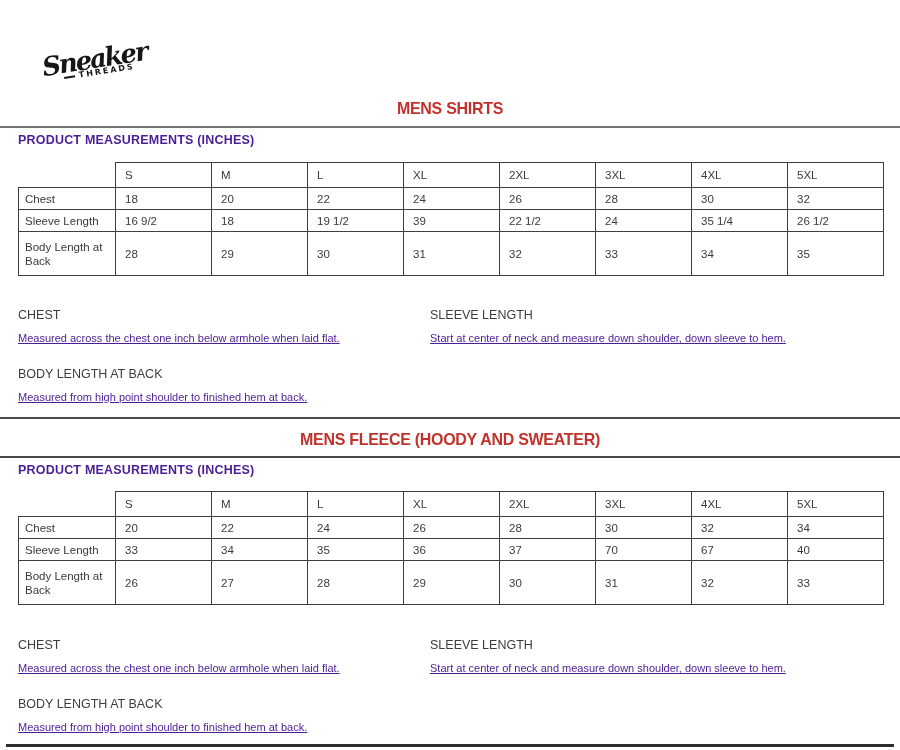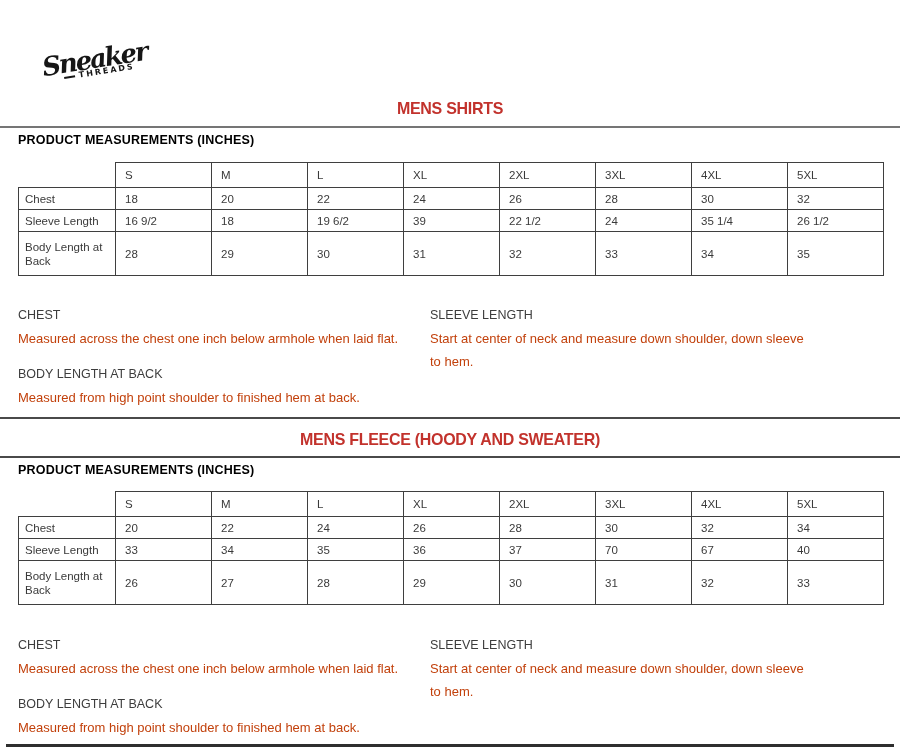--- a/index.html
+++ b/index.html
@@ -66,21 +66,21 @@
   .rule-shirts { top: 126px; }
   .rule-fleece-top { top: 417px; background: #4a4a4a; }
   .rule-fleece-bottom { top: 456px; background: #4a4a4a; }
   .rule-bottom { top: 744px; left: 6px; width: 888px; height: 3px; background: #2e2e2e; }
 
   .pm-heading {
     position: absolute;
     left: 18px;
     font-weight: 700;
     font-size: 12.5px;
-    color: #000000;
+    color: #4c1d95;
     letter-spacing: 0.2px;
   }
   .pm-1 { top: 133px; }
   .pm-2 { top: 463px; }
 
   
   .size-table {
     position: absolute;
     left: 18px;
     border-collapse: collapse;
@@ -122,23 +122,24 @@
   .notes-2 { top: 634px; }
   .notes-left { width: 412px; }
   .notes-right { width: 378px; }
   .note { margin-bottom: 13px; }
   .note-title {
     font-size: 12.5px;
     color: #3d3d3d;
     line-height: 23px;
   }
   .note-desc {
-    font-size: 13px;
-    color: #c2410c;
+    font-size: 11px;
+    color: #4c1d95;
     line-height: 23px;
+    text-decoration: underline;
   }
 </style>
 </head>
 <body>
 
 <div class="page">
 
   <div class="logo">
     <div class="logo-script">Sneaker</div>
     <div class="logo-sub">
@@ -183,21 +184,21 @@
       <td>24</td>
       <td>26</td>
       <td>28</td>
       <td>30</td>
       <td>32</td>
     </tr>
     <tr>
       <td class="rowlabel">Sleeve Length</td>
       <td>16 9/2</td>
       <td>18</td>
-      <td>19 6/2</td>
+      <td>19 1/2</td>
       <td>39</td>
       <td>22 1/2</td>
       <td>24</td>
       <td>35 1/4</td>
       <td>26 1/2</td>
     </tr>
     <tr>
       <td class="rowlabel">Body Length at Back</td>
       <td>28</td>
       <td>29</td>

